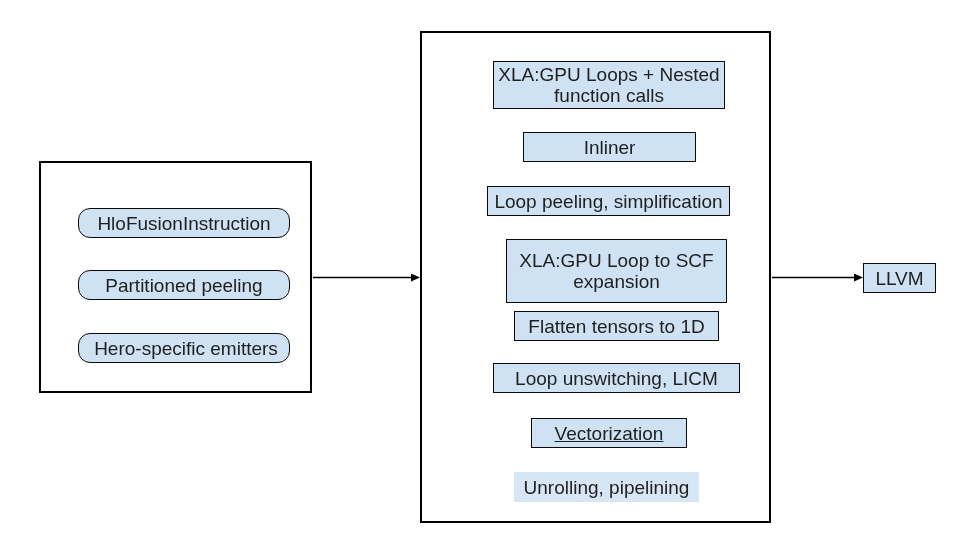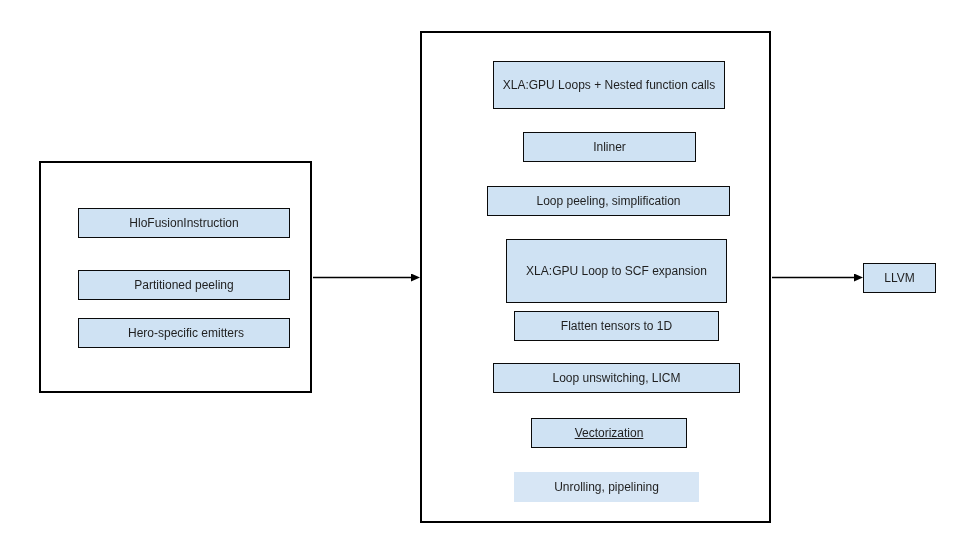--- a/index.html
+++ b/index.html
@@ -24,34 +24,34 @@
 
   .node {
     position: absolute;
     display: flex;
     align-items: center;
     justify-content: center;
     text-align: center;
     background: #cfe2f3;
     border: 1px solid #0a0a0a;
     color: #1f1f1f;
-    font-size: 12px;
+    font-size: 19px;
     line-height: 21px;
     padding: 2px 4px;
   }
   .node.borderless {
     border: none;
     background: #d7e6f5;
   }
 
   
-  .ln { left: 37px; width: 212px; height: 30px; }
+  .ln { left: 37px; width: 212px; height: 30px; border-radius: 12px; }
   .ln1 { top: 45px; }
   .ln2 { top: 107px; }
-  .ln3 { top: 155px; padding-left: 8px; }
+  .ln3 { top: 170px; padding-left: 8px; }
 
   
   .mn1 { left: 71px;  top: 28px;  width: 232px; height: 48px; }
   .mn2 { left: 101px; top: 99px;  width: 173px; height: 30px; }
   .mn3 { left: 65px;  top: 153px; width: 243px; height: 30px; }
   .mn4 { left: 84px;  top: 206px; width: 221px; height: 64px; }
   .mn5 { left: 92px;  top: 278px; width: 205px; height: 30px; }
   .mn6 { left: 71px;  top: 330px; width: 247px; height: 30px; }
   .mn7 { left: 109px; top: 385px; width: 156px; height: 30px; text-decoration: underline; }
   .mn8 { left: 92px;  top: 439px; width: 185px; height: 30px; }

